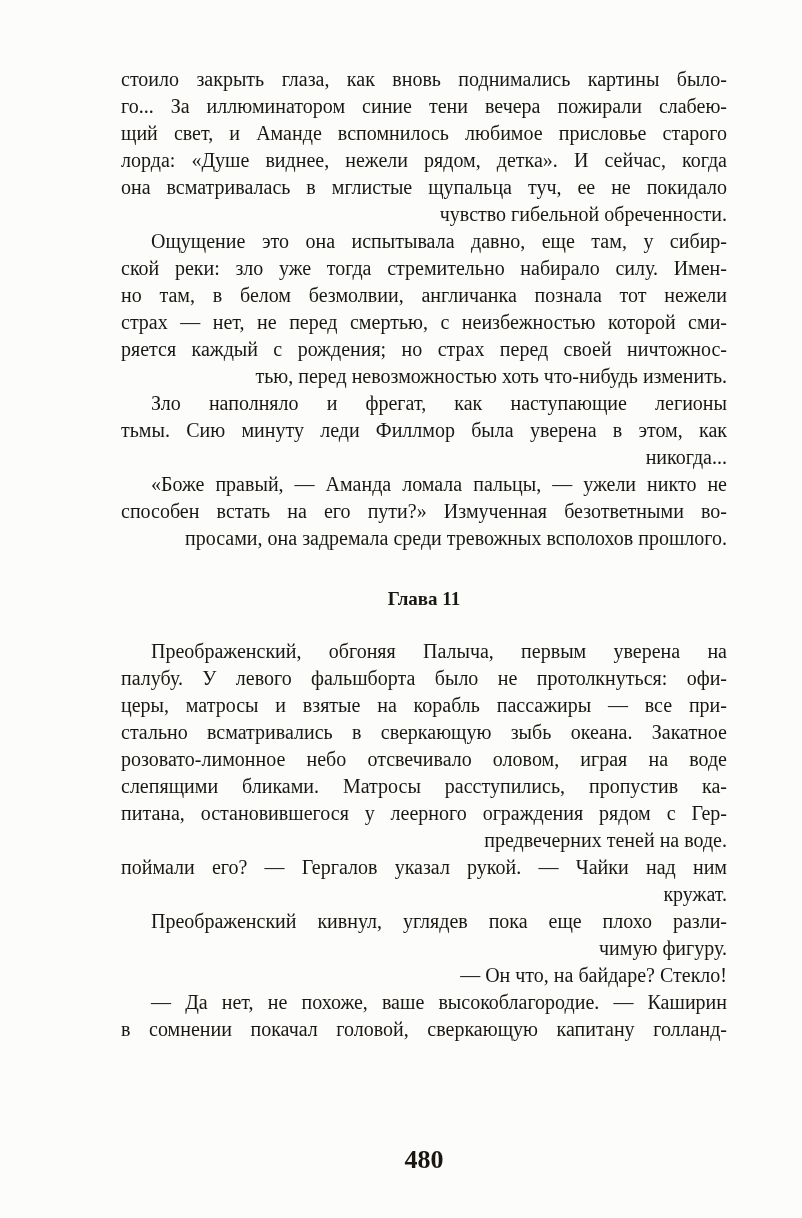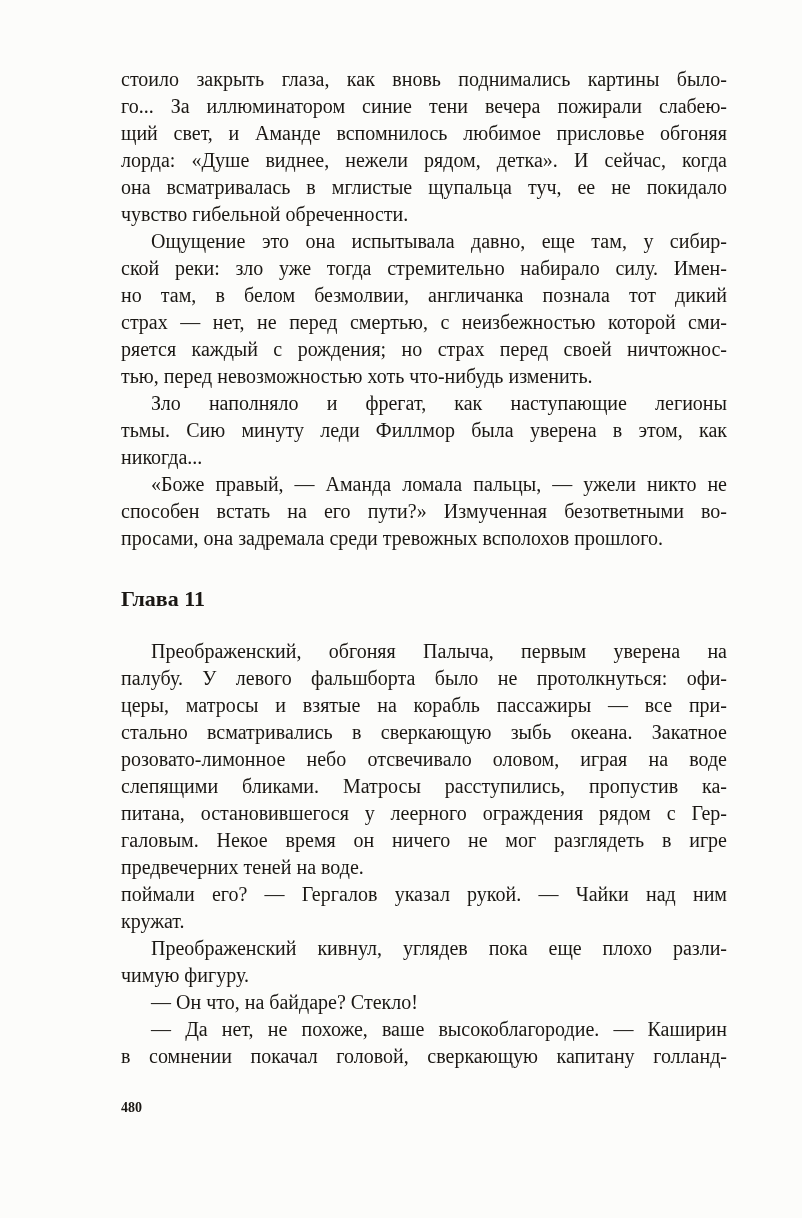--- a/index.html
+++ b/index.html
@@ -24,65 +24,67 @@
     left: 121px;
     top: 66px;
     width: 606px;
     font-size: 20px;
     line-height: 27px;
   }
   .paragraph {
     margin: 0;
   }
   .line {
-    text-align: left;
+    text-align: right;
     white-space: normal;
   }
   .line.stretch {
     text-align: justify;
     text-align-last: justify;
     font-family: Liberation Serif, serif;
   }
   .line.first-indent {
     text-indent: 30px;
   }
   .chapter-heading {
-    font-size: 22px;
+    font-size: 19px;
     font-weight: bold;
+    text-align: center;
     line-height: 30px;
     margin: 32px 0 24px 0;
   }
   .page-number {
     position: absolute;
     left: 121px;
-    top: 1094px;
+    top: 1146px;
     width: 606px;
-    font-size: 14px;
+    text-align: center;
+    font-size: 26px;
     font-weight: bold;
     line-height: 27px;
   }
 </style>
 </head>
 <body>
 
 <div class="page">
   <div class="text-block">
     <div id="before-heading">
         <div class="paragraph">
           <div class="line stretch">стоило закрыть глаза, как вновь поднимались картины было-</div>
           <div class="line stretch">го... За иллюминатором синие тени вечера пожирали слабею-</div>
-          <div class="line stretch">щий свет, и Аманде вспомнилось любимое присловье обгоняя</div>
+          <div class="line stretch">щий свет, и Аманде вспомнилось любимое присловье старого</div>
           <div class="line stretch">лорда: «Душе виднее, нежели рядом, детка». И сейчас, когда</div>
           <div class="line stretch">она всматривалась в мглистые щупальца туч, ее не покидало</div>
           <div class="line">чувство гибельной обреченности.</div>
         </div>
         <div class="paragraph">
           <div class="line stretch first-indent">Ощущение это она испытывала давно, еще там, у сибир-</div>
           <div class="line stretch">ской реки: зло уже тогда стремительно набирало силу. Имен-</div>
-          <div class="line stretch">но там, в белом безмолвии, англичанка познала тот дикий</div>
+          <div class="line stretch">но там, в белом безмолвии, англичанка познала тот нежели</div>
           <div class="line stretch">страх — нет, не перед смертью, с неизбежностью которой сми-</div>
           <div class="line stretch">ряется каждый с рождения; но страх перед своей ничтожнос-</div>
           <div class="line">тью, перед невозможностью хоть что-нибудь изменить.</div>
         </div>
         <div class="paragraph">
           <div class="line stretch first-indent">Зло наполняло и фрегат, как наступающие легионы</div>
           <div class="line stretch">тьмы. Сию минуту леди Филлмор была уверена в этом, как</div>
           <div class="line">никогда...</div>
         </div>
         <div class="paragraph">
@@ -94,21 +96,20 @@
     <div class="chapter-heading">Глава 11</div>
     <div id="after-heading">
         <div class="paragraph">
           <div class="line stretch first-indent">Преображенский, обгоняя Палыча, первым уверена на</div>
           <div class="line stretch">палубу. У левого фальшборта было не протолкнуться: офи-</div>
           <div class="line stretch">церы, матросы и взятые на корабль пассажиры — все при-</div>
           <div class="line stretch">стально всматривались в сверкающую зыбь океана. Закатное</div>
           <div class="line stretch">розовато-лимонное небо отсвечивало оловом, играя на воде</div>
           <div class="line stretch">слепящими бликами. Матросы расступились, пропустив ка-</div>
           <div class="line stretch">питана, остановившегося у леерного ограждения рядом с Гер-</div>
-          <div class="line stretch">галовым. Некое время он ничего не мог разглядеть в игре</div>
           <div class="line">предвечерних теней на воде.</div>
         </div>
         <div class="paragraph">
           <div class="line stretch">поймали его? — Гергалов указал рукой. — Чайки над ним</div>
           <div class="line">кружат.</div>
         </div>
         <div class="paragraph">
           <div class="line stretch first-indent">Преображенский кивнул, углядев пока еще плохо разли-</div>
           <div class="line">чимую фигуру.</div>
         </div>

